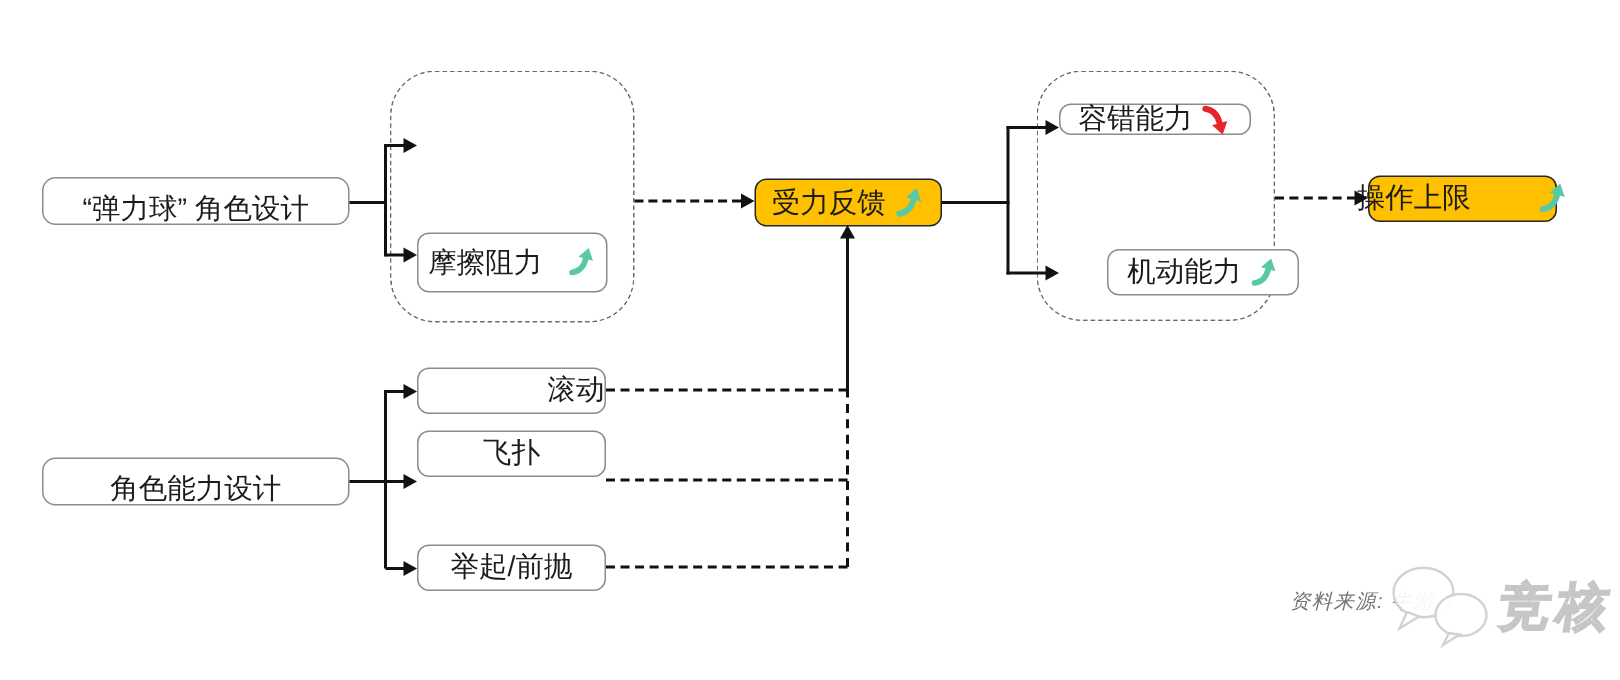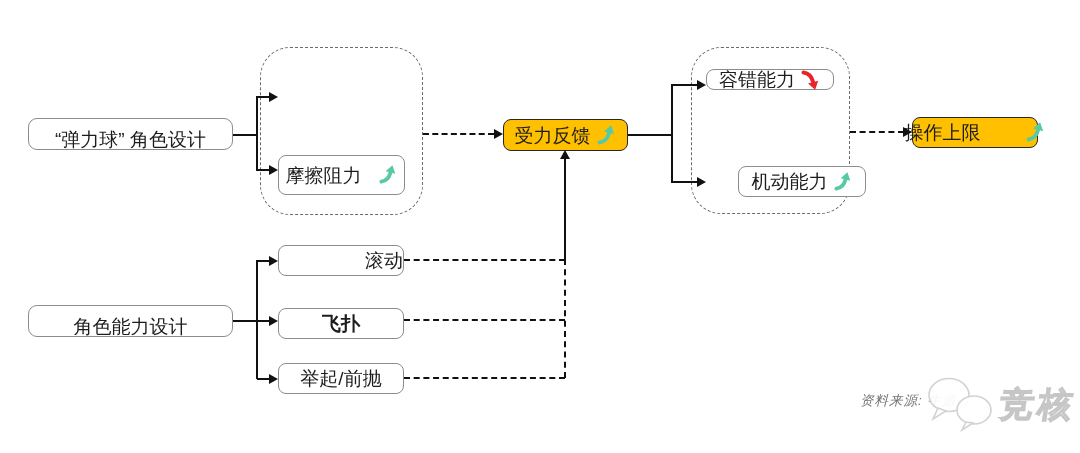--- a/index.html
+++ b/index.html
@@ -19,21 +19,21 @@
   
   .n-bouncy   {left:28px;  top:118px; width:205px; height:32px;}
   .n-elastic  {left:278px; top:82px;  width:127px; height:31px;}
   .n-friction {left:278px; top:155px; width:127px; height:40px;gap:16px;}
   .n-force    {left:503px; top:119px; width:125px; height:32px;}
   .n-fault    {left:706px; top:69px;  width:128px; height:21px;}
   .n-mobility {left:706px; top:166px; width:128px; height:31px;margin-left:32px;}
   .n-ceiling  {left:912px; top:117px; width:126px; height:31px;gap:44px;}
   .n-ability  {left:28px;  top:305px; width:205px; height:32px;}
   .n-rolling  {left:278px; top:245px; width:126px; height:31px;justify-content:flex-end;}
-  .n-dive     {left:278px; top:308px; width:126px; height:31px;font-weight:bold;}
+  .n-dive     {left:278px; top:287px; width:126px; height:31px;}
   .n-lift     {left:278px; top:363px; width:126px; height:31px;}
   
   .group{position:absolute;box-sizing:border-box;border:1.5px dashed #6b6b6b;border-radius:30px;background:transparent;}
   .g1{left:260px; top:47px; width:163px; height:168px;}
   .g2{left:691px; top:47px; width:159px; height:167px;}
   
   .ln{position:absolute;background:#111111;}
   .dash-h{position:absolute;height:0;border-top:2.2px dashed #111111;}
   .dash-v{position:absolute;width:0;border-left:2.2px dashed #111111;}
   .ah-r{position:absolute;width:0;height:0;border-left:9px solid #111111;border-top:5.5px solid transparent;border-bottom:5.5px solid transparent;}

